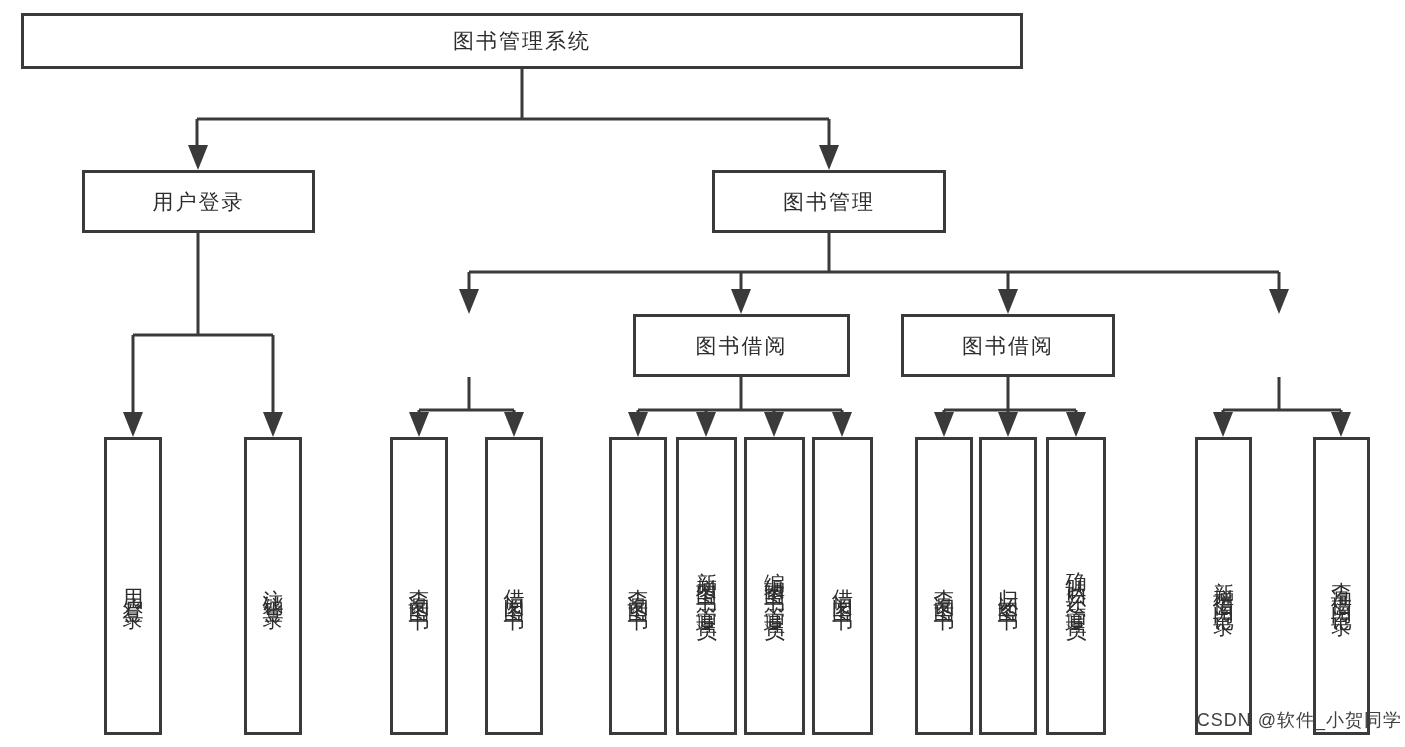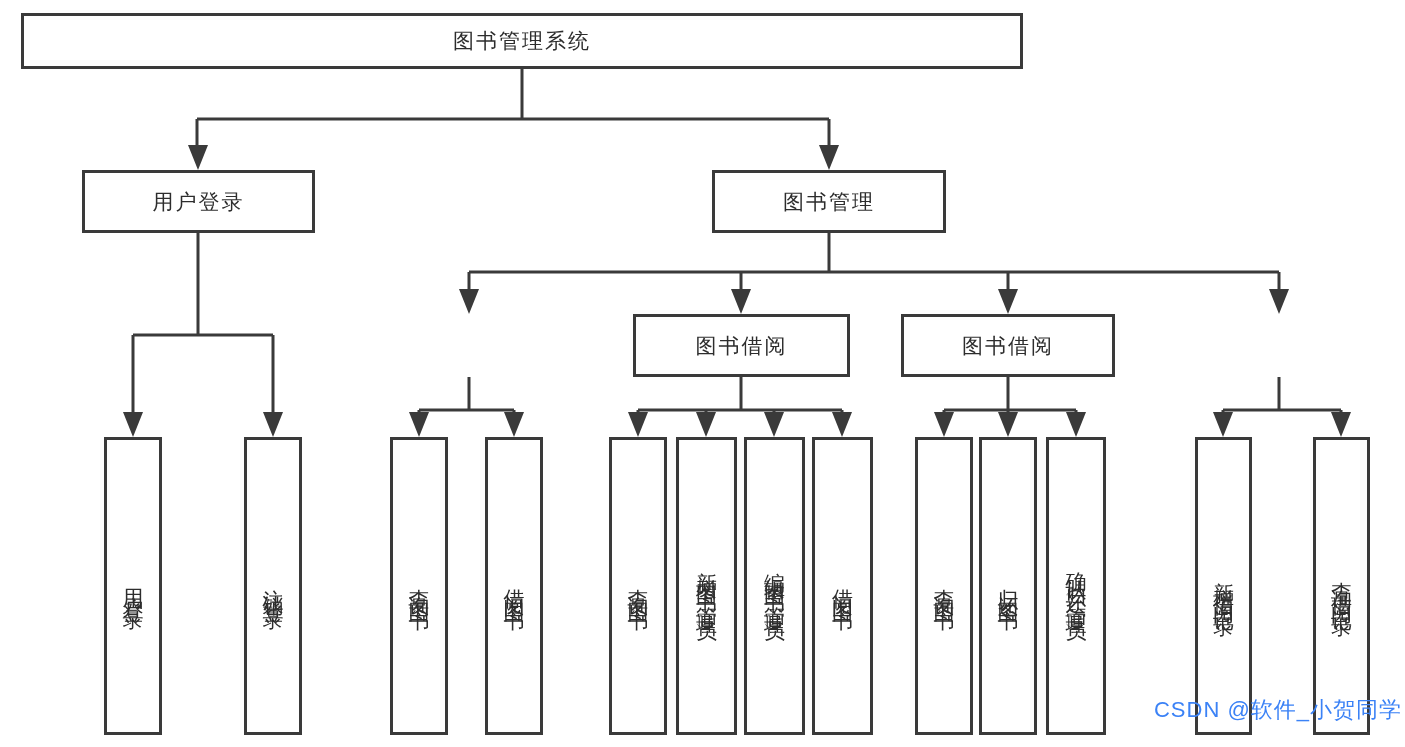--- a/index.html
+++ b/index.html
@@ -55,23 +55,23 @@
   .l-bor-edit    { left: 744px;  width: 61px; }
   .l-bor-borrow  { left: 812px;  width: 61px; }
   .l-cur-query   { left: 915px;  width: 58px; }
   .l-cur-return  { left: 979px;  width: 58px; }
   .l-cur-confirm { left: 1046px; width: 60px; }
   .l-rcd-add     { left: 1195px; width: 57px; }
   .l-rcd-query   { left: 1313px; width: 57px; }
   .watermark {
     position: absolute;
     right: 3px;
-    bottom: 22px;
-    font-size: 22px;
-    color: #3b82f6;
+    bottom: 15px;
+    font-size: 18px;
+    color: #404040;
     letter-spacing: 1px;
     z-index: 5;
   }
 </style>
 </head>
 <body>
 
 <div class="canvas">
 
   <svg class="connectors" width="1405" height="747" viewBox="0 0 1405 747" xmlns="http://www.w3.org/2000/svg">

